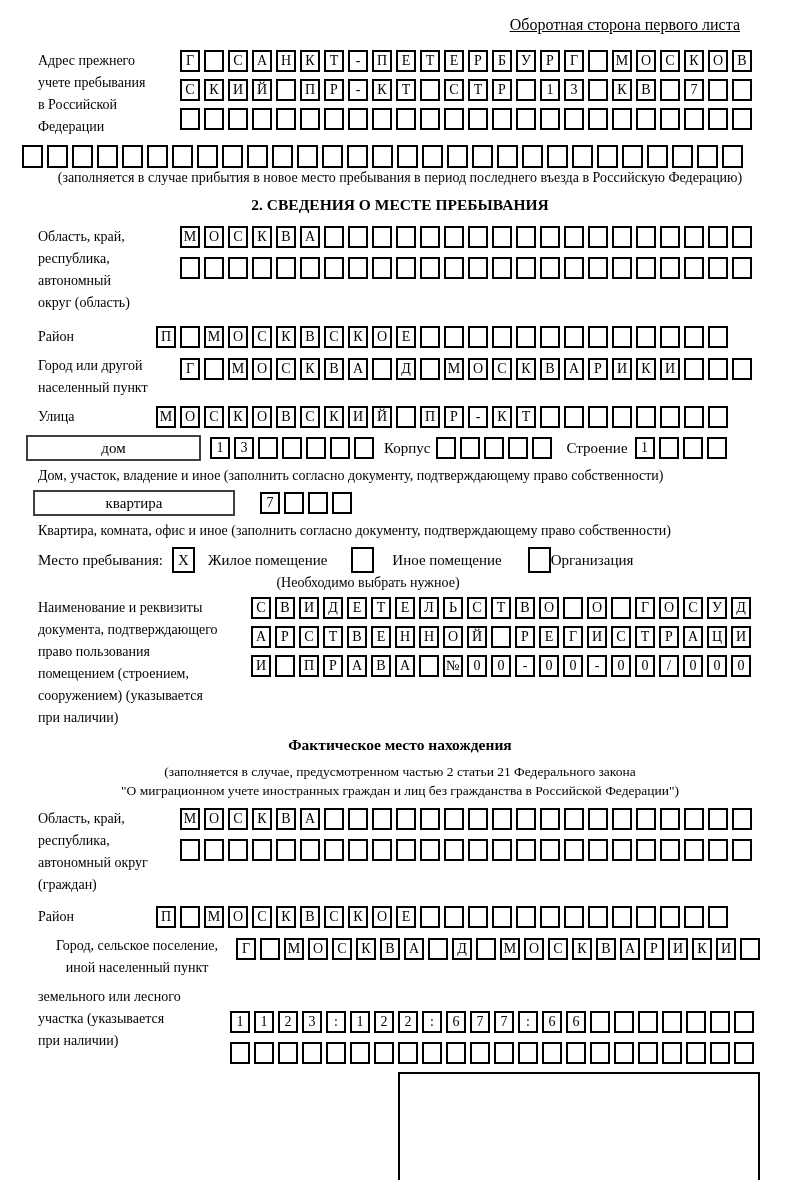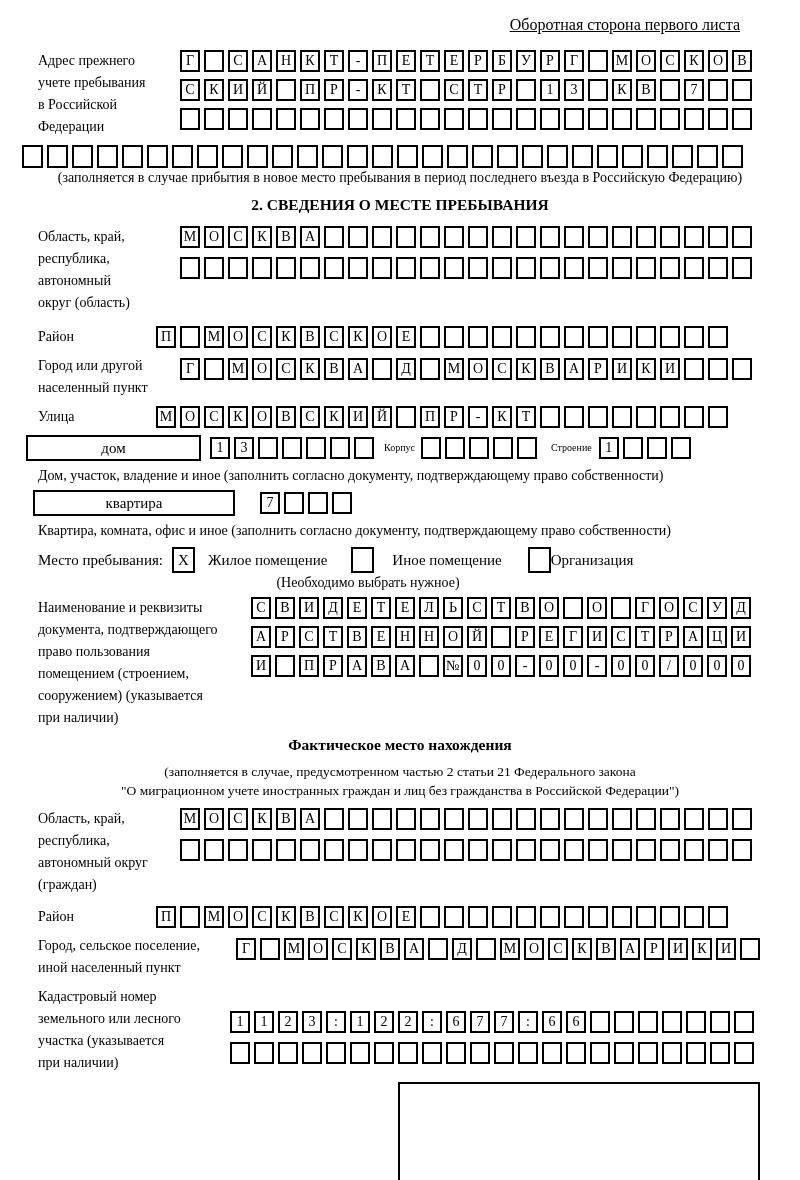--- a/index.html
+++ b/index.html
@@ -8,40 +8,40 @@
     font-family:"Liberation Serif","DejaVu Serif",serif;
     font-size:15px;position:relative;
   }
   .page{padding:16px 38px 0 38px;}
   .page-note{text-align:right;padding-right:22px;font-size:16px;margin-bottom:16px;text-decoration:underline;}
   .frow{display:flex;align-items:flex-start;margin-bottom:7px;}
   .lbl{font-size:14px;line-height:22px;flex-shrink:0;}
   .w142{width:142px;}
   .w118{width:118px;}
   .w213{width:213px;}
-  .w198{width:198px;}
+  .w198{width:198px;text-align:center;}
   .w192{width:192px;}
   .gridcol > .cells-row{margin-bottom:7px;}
   .gridcol > .cells-row:last-child{margin-bottom:0;}
   .cells-row{display:flex;column-gap:4px;}
   .cell{
     width:20px;height:22px;border:2px solid #000;box-sizing:border-box;
     display:flex;align-items:center;justify-content:center;
     font-size:14px;line-height:1;flex-shrink:0;background:#fff;
   }
   .fullrow{margin-left:-16px;margin-top:1px;}
   .fullrow .cell{width:21px;height:23px;}
   .caption{font-size:14px;margin:2px 0 6px 0;}
   .center{text-align:center;}
   .sec-title{font-size:15.5px;font-weight:bold;text-align:center;margin:10px 0 12px 0;}
   .widebox{
-    border:2px solid #000000;height:26px;box-sizing:border-box;background:#fff;
+    border:2px solid #404040;height:26px;box-sizing:border-box;background:#fff;
     display:flex;align-items:center;justify-content:center;font-size:15px;flex-shrink:0;
   }
-  .inline-lbl{font-size:10px;line-height:26px;white-space:nowrap;}
+  .inline-lbl{font-size:15px;line-height:26px;white-space:nowrap;}
   .chk{
     width:23px;height:26px;border:2px solid #000;box-sizing:border-box;background:#fff;
     display:flex;align-items:center;justify-content:center;font-size:15px;flex-shrink:0;
   }
   .chkrow{display:flex;align-items:center;margin:8px 0 2px 0;}
   .stamp-box{width:362px;height:178px;border:2px solid #000;box-sizing:border-box;margin:8px 0 8px 360px;background:#fff;}
   .fact-note{font-size:13.5px;text-align:center;line-height:19px;margin-bottom:8px;}
 </style>
 </head>
 <body>
@@ -586,21 +586,20 @@
           <span class="cell">А</span>
           <span class="cell">Р</span>
           <span class="cell">И</span>
           <span class="cell">К</span>
           <span class="cell">И</span>
           <span class="cell"></span>
         </div>
     </div>
     <div class="frow" style="margin-top:2px;">
       <div class="lbl w192">
-          <div>Кадастровый номер</div>
           <div>земельного или лесного</div>
           <div>участка (указывается</div>
           <div>при наличии)</div>
         </div>
       <div class="gridcol" style="padding-top:25px;">
         <div class="cells-row" style="margin-bottom:9px;">
             <span class="cell">1</span>
             <span class="cell">1</span>
             <span class="cell">2</span>
             <span class="cell">3</span>

